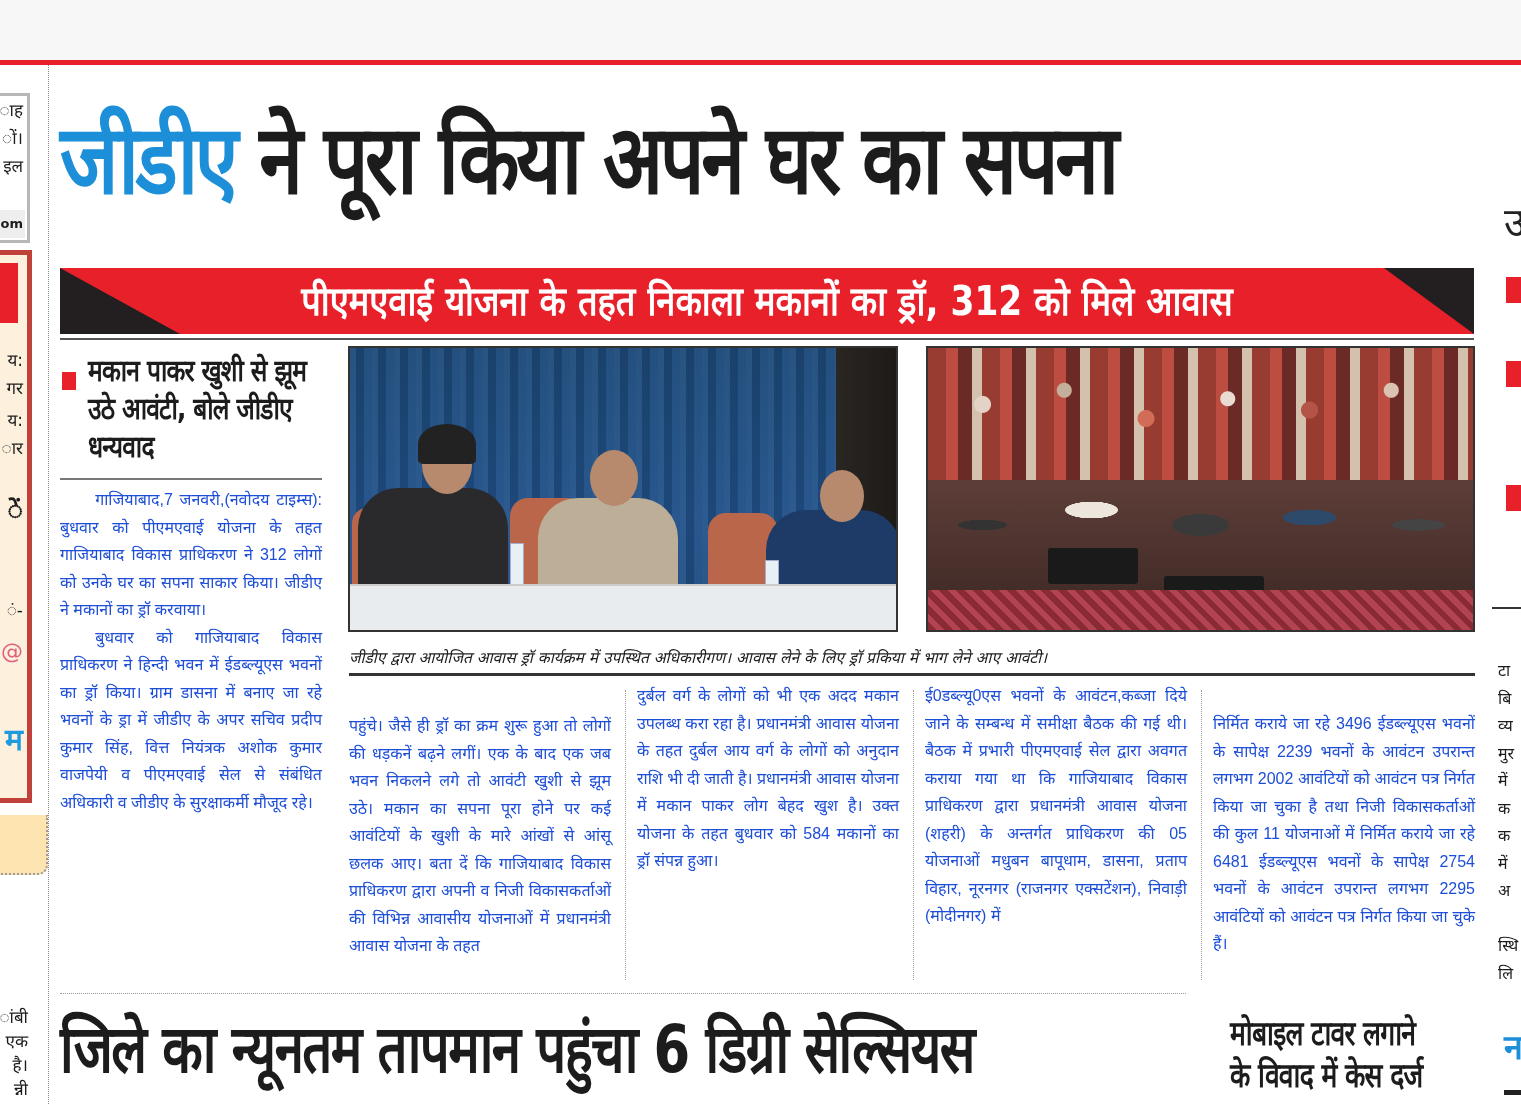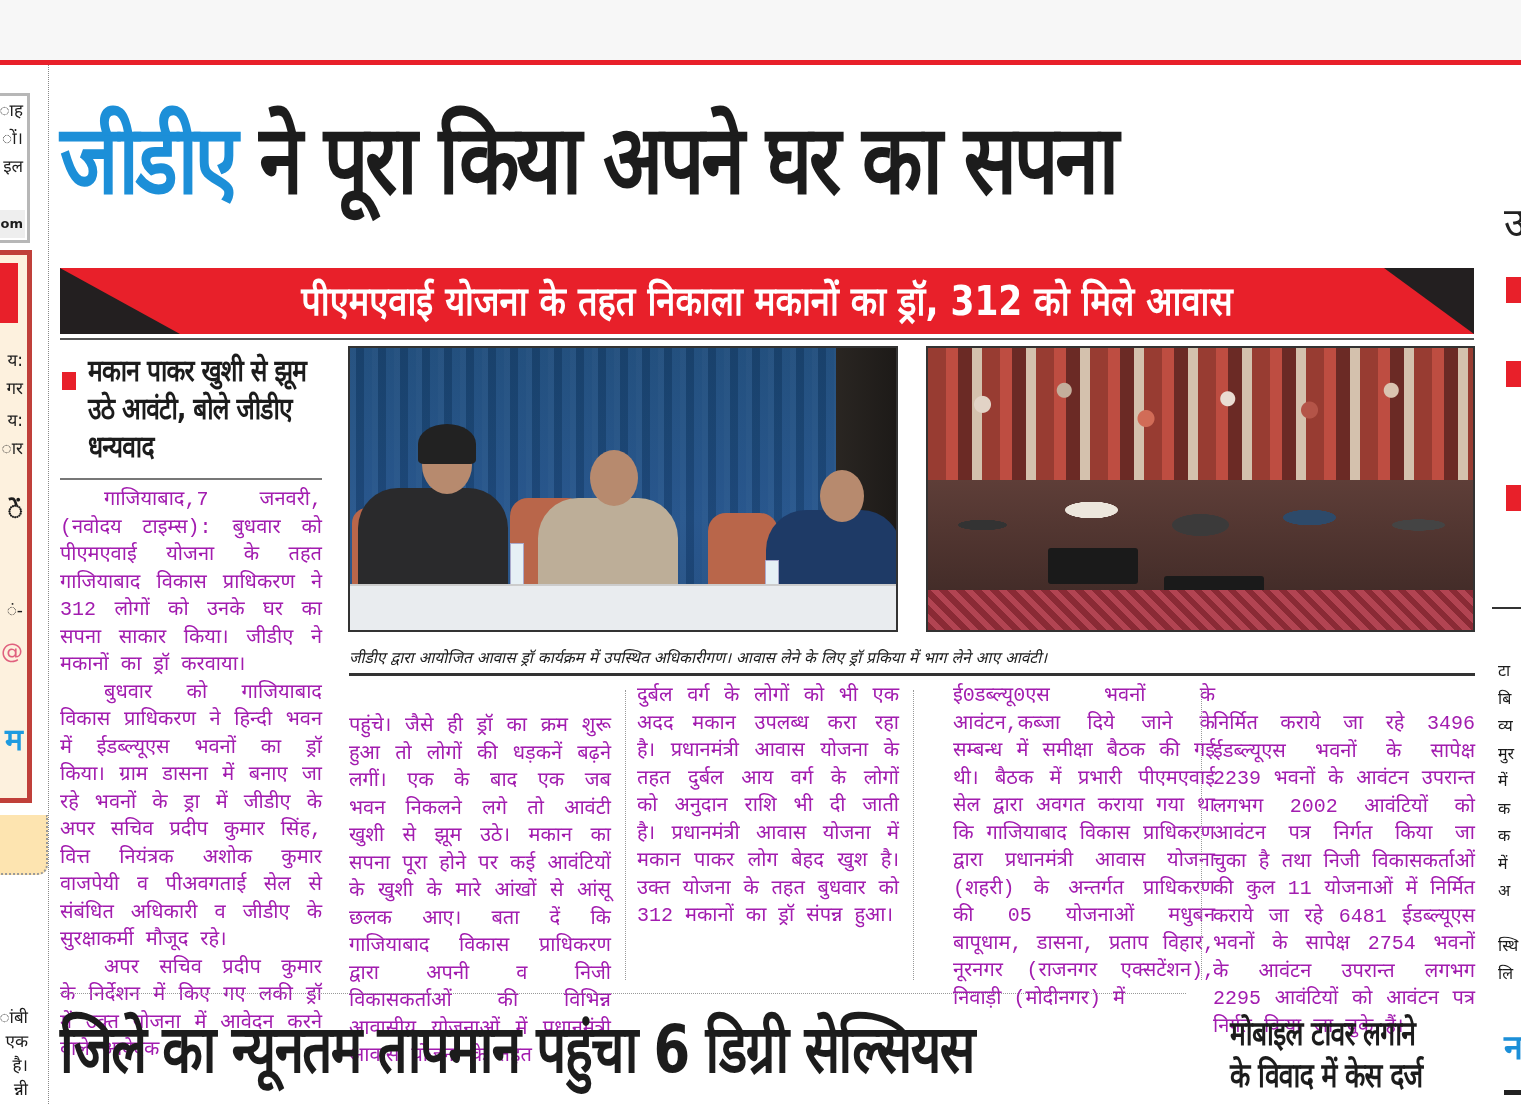--- a/index.html
+++ b/index.html
@@ -39,27 +39,27 @@
   .banner .btext { position: absolute; left: 0; right: 0; top: 8px; text-align: center; color: #fff; font-weight: bold; font-size: 40px; line-height: 50px; white-space: nowrap; transform: scaleX(0.86); }
   .rule-under-banner { position: absolute; left: 60px; top: 338px; width: 1414px; height: 2px; background: #555; }
 
   
   .subhead { position: absolute; left: 62px; top: 352px; width: 270px; }
   .subhead .sq { position: absolute; left: 0; top: 20px; width: 14px; height: 18px; background: #e8202a; }
   .subhead .stext { margin-left: 26px; font-weight: bold; font-size: 30px; line-height: 38px; letter-spacing: -1px; transform: scaleX(0.82); transform-origin: left top; width: 300px; }
   .subhead-rule { position: absolute; left: 60px; top: 478px; width: 262px; height: 2px; background: #777; }
 
   
-  .col { position: absolute; font-family: Liberation Mono, monospace; font-size: 20px; line-height: 27.5px; text-align: justify; color: #a21caf; }
+  .col { position: absolute; font-family: Liberation Sans, sans-serif; font-size: 16px; line-height: 27.5px; text-align: justify; color: #1d4ed8; }
   .col p { text-indent: 2.2em; }
   .col p.noindent { text-indent: 0; }
   .col1 { left: 60px; top: 486px; width: 262px; }
   .col2 { left: 349px; top: 712px; width: 262px; }
   .col3 { left: 637px; top: 682px; width: 262px; }
-  .col4 { left: 925px; top: 682px; width: 262px; margin-left: 28px; }
+  .col4 { left: 925px; top: 682px; width: 262px; }
   .col5 { left: 1213px; top: 710px; width: 262px; }
   .colsep { position: absolute; top: 690px; width: 0; height: 290px; border-left: 1px dotted #999; }
 
   
   .photo { position: absolute; border: 2px solid #333; overflow: hidden; }
   .photo1 { left: 348px; top: 346px; width: 550px; height: 286px; background: linear-gradient(#1c4a7a, #22528a 60%, #1f4b80); }
   .photo1 .curtain { position: absolute; inset: 0; background: repeating-linear-gradient(90deg, rgba(255,255,255,0.05) 0 6px, rgba(0,0,0,0.12) 6px 14px, rgba(255,255,255,0.03) 14px 22px); }
   .photo1 .darkright { position: absolute; right: 0; top: 0; width: 60px; height: 100%; background: linear-gradient(90deg, #2a2622, #1d1a18); }
   .photo1 .table { position: absolute; left: 0; bottom: 0; width: 100%; height: 46px; background: #e9ecef; border-top: 2px solid #ccc; }
   .photo1 .chair { position: absolute; background: #b9664a; border-radius: 18px 18px 4px 4px; }
@@ -162,22 +162,21 @@
 <div class="rule-under-banner"></div>
 
 <div class="subhead">
   <div class="sq"></div>
   <div class="stext">मकान पाकर खुशी से झूम उठे आवंटी, बोले जीडीए धन्यवाद</div>
 </div>
 <div class="subhead-rule"></div>
 
 <div class="col col1">
   <p>गाजियाबाद,7 जनवरी,(नवोदय टाइम्स): बुधवार को पीएमएवाई योजना के तहत गाजियाबाद विकास प्राधिकरण ने 312 लोगों को उनके घर का सपना साकार किया। जीडीए ने मकानों का ड्रॉ करवाया।</p>
-  <p>बुधवार को गाजियाबाद विकास प्राधिकरण ने हिन्दी भवन में ईडब्ल्यूएस भवनों का ड्रॉ किया। ग्राम डासना में बनाए जा रहे भवनों के ड्रा में जीडीए के अपर सचिव प्रदीप कुमार सिंह, वित्त नियंत्रक अशोक कुमार वाजपेयी व पीअवगताई सेल से संबंधित अधिकारी व जीडीए के सुरक्षाकर्मी मौजूद रहे।</p>
-  <p>अपर सचिव प्रदीप कुमार के निर्देशन में किए गए लकी ड्रॉ में उक्त योजना में आवेदन करने वाले आवेदक</p>
+  <p>बुधवार को गाजियाबाद विकास प्राधिकरण ने हिन्दी भवन में ईडब्ल्यूएस भवनों का ड्रॉ किया। ग्राम डासना में बनाए जा रहे भवनों के ड्रा में जीडीए के अपर सचिव प्रदीप कुमार सिंह, वित्त नियंत्रक अशोक कुमार वाजपेयी व पीएमएवाई सेल से संबंधित अधिकारी व जीडीए के सुरक्षाकर्मी मौजूद रहे।</p>
 </div>
 
 <div class="photo photo1" title="Officials seated at the stage table">
   <div class="curtain"></div>
   <div class="darkright"></div>
   <div class="chair" style="left:2px;top:160px;width:30px;height:80px"></div>
   <div class="chair" style="left:160px;top:150px;width:75px;height:95px"></div>
   <div class="chair" style="left:358px;top:165px;width:70px;height:85px"></div>
   <div class="person" style="left:8px;top:140px;width:150px;height:110px;background:#2a2a2c"></div>
   <div class="head" style="left:72px;top:88px;width:50px;height:58px"></div>
@@ -199,21 +198,21 @@
 </div>
 
 <div class="caption">जीडीए द्वारा आयोजित आवास ड्रॉ कार्यक्रम में उपस्थित अधिकारीगण। आवास लेने के लिए ड्रॉ प्रकिया में भाग लेने आए आवंटी।</div>
 <div class="caption-rule"></div>
 
 <div class="col col2">
   <p class="noindent">पहुंचे। जैसे ही ड्रॉ का क्रम शुरू हुआ तो लोगों की धड़कनें बढ़ने लगीं। एक के बाद एक जब भवन निकलने लगे तो आवंटी खुशी से झूम उठे। मकान का सपना पूरा होने पर कई आवंटियों के खुशी के मारे आंखों से आंसू छलक आए। बता दें कि गाजियाबाद विकास प्राधिकरण द्वारा अपनी व निजी विकासकर्ताओं की विभिन्न आवासीय योजनाओं में प्रधानमंत्री आवास योजना के तहत</p>
 </div>
 <div class="colsep" style="left:625px"></div>
 <div class="col col3">
-  <p class="noindent">दुर्बल वर्ग के लोगों को भी एक अदद मकान उपलब्ध करा रहा है। प्रधानमंत्री आवास योजना के तहत दुर्बल आय वर्ग के लोगों को अनुदान राशि भी दी जाती है। प्रधानमंत्री आवास योजना में मकान पाकर लोग बेहद खुश है। उक्त योजना के तहत बुधवार को 312 मकानों का ड्रॉ संपन्न हुआ।</p>
+  <p class="noindent">दुर्बल वर्ग के लोगों को भी एक अदद मकान उपलब्ध करा रहा है। प्रधानमंत्री आवास योजना के तहत दुर्बल आय वर्ग के लोगों को अनुदान राशि भी दी जाती है। प्रधानमंत्री आवास योजना में मकान पाकर लोग बेहद खुश है। उक्त योजना के तहत बुधवार को 584 मकानों का ड्रॉ संपन्न हुआ।</p>
 </div>
 <div class="colsep" style="left:913px"></div>
 <div class="col col4">
   <p class="noindent">ई0डब्ल्यू0एस भवनों के आवंटन,कब्जा दिये जाने के सम्बन्ध में समीक्षा बैठक की गई थी। बैठक में प्रभारी पीएमएवाई सेल द्वारा अवगत कराया गया था कि गाजियाबाद विकास प्राधिकरण द्वारा प्रधानमंत्री आवास योजना (शहरी) के अन्तर्गत प्राधिकरण की 05 योजनाओं मधुबन बापूधाम, डासना, प्रताप विहार, नूरनगर (राजनगर एक्सटेंशन), निवाड़ी (मोदीनगर) में</p>
 </div>
 <div class="colsep" style="left:1201px"></div>
 <div class="col col5">
   <p class="noindent">निर्मित कराये जा रहे 3496 ईडब्ल्यूएस भवनों के सापेक्ष 2239 भवनों के आवंटन उपरान्त लगभग 2002 आवंटियों को आवंटन पत्र निर्गत किया जा चुका है तथा निजी विकासकर्ताओं की कुल 11 योजनाओं में निर्मित कराये जा रहे 6481 ईडब्ल्यूएस भवनों के सापेक्ष 2754 भवनों के आवंटन उपरान्त लगभग 2295 आवंटियों को आवंटन पत्र निर्गत किया जा चुके हैं।</p>
 </div>
 

